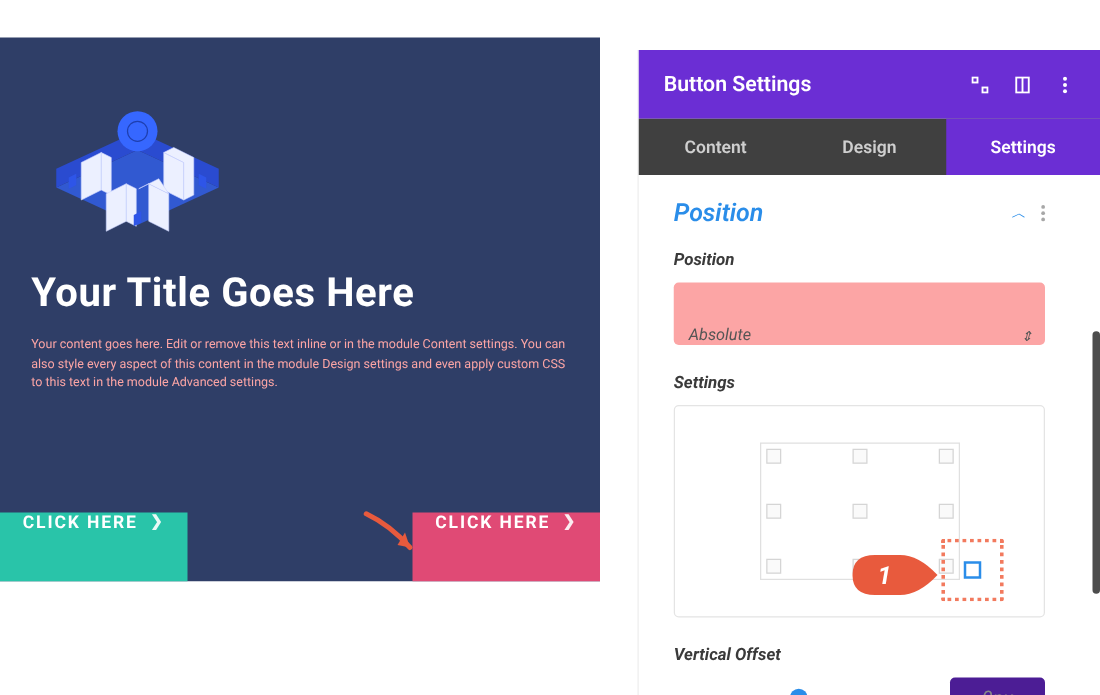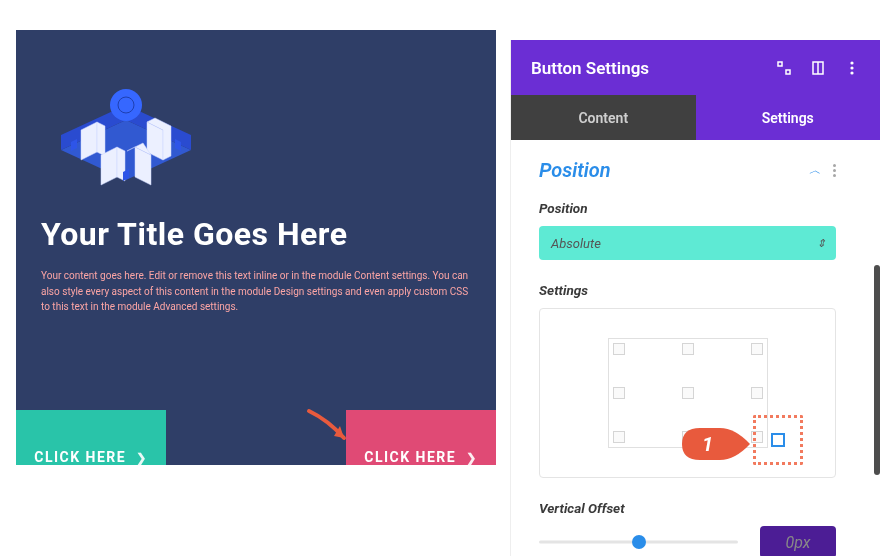--- a/index.html
+++ b/index.html
@@ -7,21 +7,21 @@
     font-family: -apple-system, BlinkMacSystemFont, "Segoe UI", Roboto, Helvetica, Arial, sans-serif;
     width: 880px;
     height: 556px;
     overflow: hidden;
     background: #fff;
     position: relative;
   }
   
   .preview {
     position: absolute;
-    left: 16px;
+    left: 0;
     top: 30px;
     width: 480px;
     height: 435px;
     background: #2f3e67;
     padding: 30px 25px 0 25px;
     color: #fff;
   }
   .illus {
     width: 170px;
     height: 130px;
@@ -40,21 +40,21 @@
     line-height: 1.55;
     color: #fca5a5;
     max-width: 430px;
   }
   .btn {
     position: absolute;
     bottom: 0;
     height: 55px;
     width: 150px;
     display: flex;
-    align-items: flex-end;
+    align-items: flex-start;
     justify-content: center;
     font-size: 14px;
     font-weight: 700;
     letter-spacing: 1.5px;
     color: #fff;
     cursor: pointer;
   }
   .btn-left { left: 0; background: #29c4a9; }
   .btn-right { right: 0; background: #e04a75; }
   .btn-chev {
@@ -157,25 +157,25 @@
     cursor: pointer;
   }
   .dots3 span { width:3px; height:3px; background:#a7a7a7; border-radius:50%; }
   .label {
     font-size: 13.5px;
     font-weight: 700;
     color: #3a3a3a;
     margin-bottom: 10px;
   }
   .select {
-    height: 34px;
-    background: #5eead4;
+    height: 50px;
+    background: #fca5a5;
     border-radius: 4px;
     display: flex;
-    align-items: center;
+    align-items: flex-end;
     padding: 0 12px;
     font-size: 13px;
     color: #555;
     margin-bottom: 22px;
     cursor: pointer;
     position: relative;
   }
   .select .caret {
     position: absolute;
     right: 10px;
@@ -388,20 +388,21 @@
       <svg width="4" height="14" viewBox="0 0 4 14">
           <circle cx="2" cy="2" r="1.6" fill="#fff"></circle>
           <circle cx="2" cy="7" r="1.6" fill="#fff"></circle>
           <circle cx="2" cy="12" r="1.6" fill="#fff"></circle>
         </svg>
     </div>
   </div>
 
   <div class="tabs">
     <div class="tab">Content</div>
+    <div class="tab">Design</div>
     <div class="tab active">Settings</div>
   </div>
 
   <div class="panel-body">
     <div class="section-head">
       <h2>Position</h2>
       <span class="tiny-icon">︿</span>
       <div class="dots3">
           <span></span>
           <span></span>

